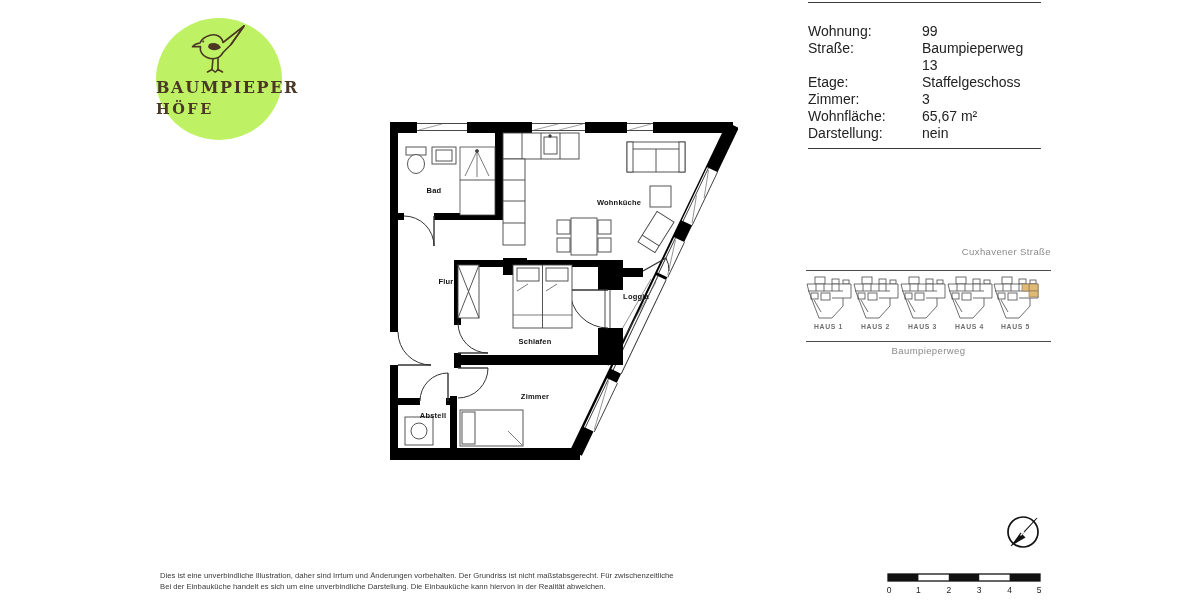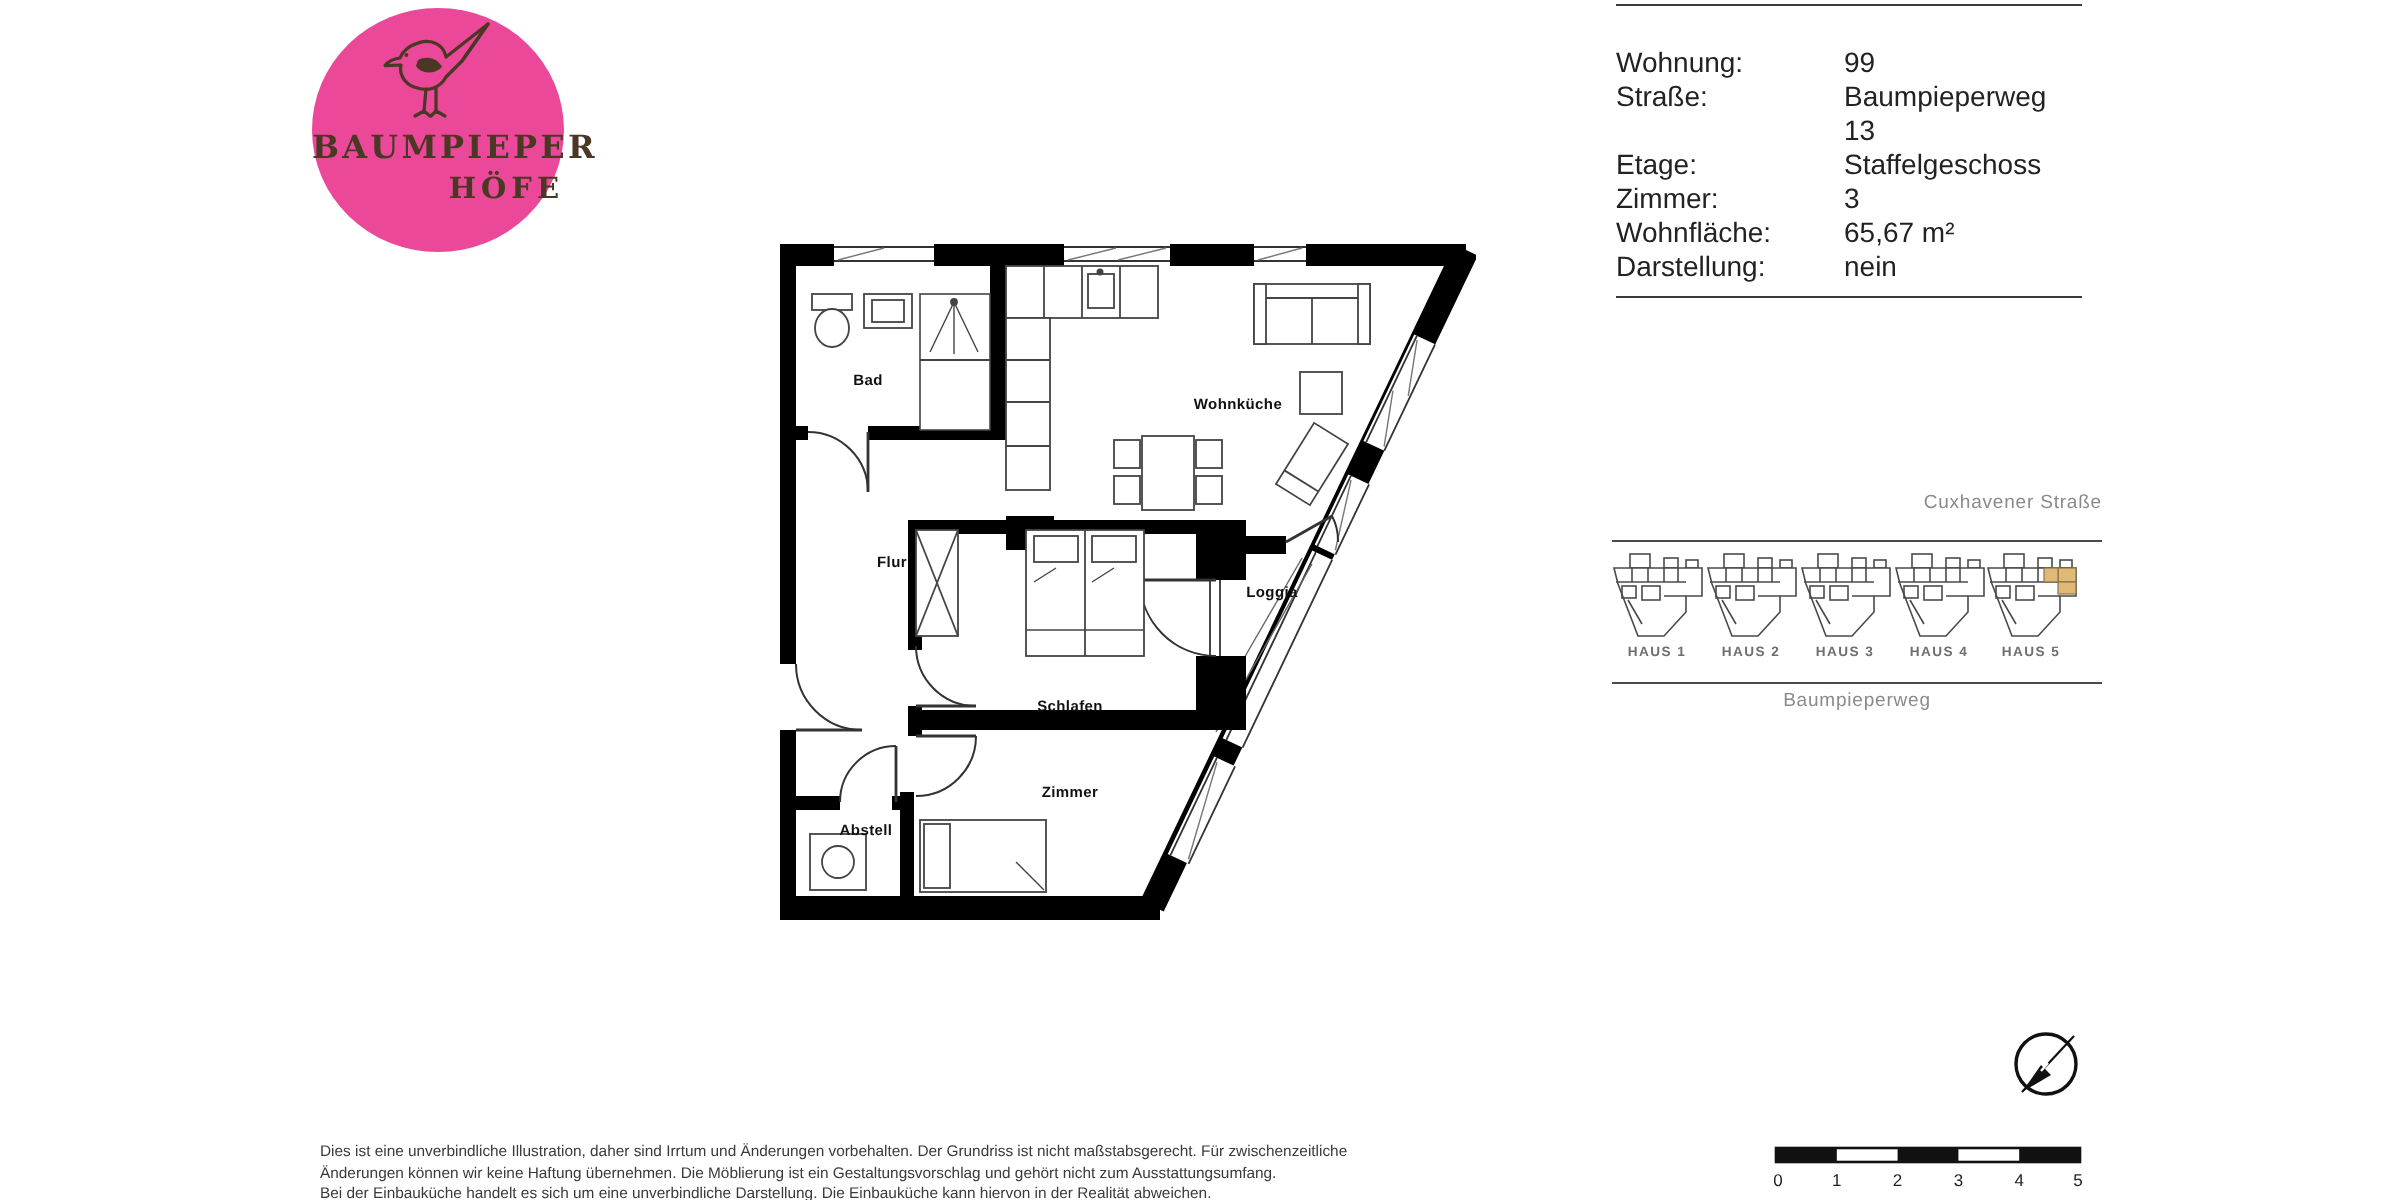--- a/index.html
+++ b/index.html
@@ -1,21 +1,21 @@
 <!DOCTYPE html>
 <html><head>
 <meta charset="utf-8">
 <style>
   html,body{margin:0;padding:0;width:1200px;height:600px;background:#fff;overflow:hidden;
     font-family:"Liberation Sans",sans-serif;-webkit-font-smoothing:antialiased;}
   #page{position:relative;width:1200px;height:600px;background:#fff;}
 
   
-  .logo{position:absolute;left:156px;top:4px;width:126px;height:122px;border-radius:50%;
-    background:#ec4899;text-align:right;color:#4A3724;}
+  .logo{position:absolute;left:156px;top:18px;width:126px;height:122px;border-radius:50%;
+    background:#bef264;text-align:left;color:#4A3724;}
   .logo .bird{position:absolute;left:30px;top:4px;}
   .logo .l1{position:absolute;top:60px;width:100%;font-size:16px;letter-spacing:1.6px;
     font-weight:bold;text-transform:uppercase;font-family:"DejaVu Serif",serif;}
   .logo .l2{position:absolute;top:82px;width:100%;font-size:14.5px;letter-spacing:2.5px;
     font-weight:bold;text-transform:uppercase;font-family:"DejaVu Serif",serif;}
 
   
   .info{position:absolute;left:808px;top:2px;width:233px;border-top:1.5px solid #3a3a3a;
     border-bottom:1.5px solid #3a3a3a;padding:20px 0 6px 0;}
   .info .row{display:grid;grid-template-columns:114px 1fr;line-height:17px;font-size:14px;color:#222;}
@@ -242,21 +242,21 @@
         <rect x="74" y="294" width="13" height="32"></rect>
         <line x1="120" y1="313" x2="134" y2="327" stroke-width="0.7"></line>
         <rect x="17" y="299" width="28" height="28"></rect>
         <circle cx="31" cy="313" r="8"></circle>
       </g>
     </svg>
 
     <div class="roomlabel" style="left:46px;top:72px;">Bad</div>
     <div class="roomlabel" style="left:38px;top:163px;margin-left:20px;">Flur</div>
     <div class="roomlabel" style="left:231px;top:84px;">Wohnküche</div>
-    <div class="roomlabel" style="left:147px;top:223px;margin-top:12px;">Schlafen</div>
+    <div class="roomlabel" style="left:147px;top:223px;">Schlafen</div>
     <div class="roomlabel" style="left:248px;top:178px;">Loggia</div>
     <div class="roomlabel" style="left:147px;top:278px;">Zimmer</div>
     <div class="roomlabel" style="left:45px;top:297px;">Abstell</div>
   </div>
 
   <div class="site">
     <div class="street" style="top:2px;text-align:right;">Cuxhavener Straße</div>
     <div class="rule" style="top:26px;"></div>
 
     <svg class="houses" width="245" height="48" viewBox="0 0 245 48">
@@ -315,17 +315,16 @@
       <text x="31.4" y="23">1</text>
       <text x="61.8" y="23">2</text>
       <text x="92.2" y="23">3</text>
       <text x="122.6" y="23">4</text>
       <text x="152" y="23">5</text>
     </g>
   </svg>
 
   <div class="disclaimer">
     <div>Dies ist eine unverbindliche Illustration, daher sind Irrtum und Änderungen vorbehalten. Der Grundriss ist nicht maßstabsgerecht. Für zwischenzeitliche</div>
-    <div>Änderungen können wir keine Haftung übernehmen. Die Möblierung ist ein Gestaltungsvorschlag und gehört nicht zum Ausstattungsumfang.</div>
     <div>Bei der Einbauküche handelt es sich um eine unverbindliche Darstellung. Die Einbauküche kann hiervon in der Realität abweichen.</div>
   </div>
 
 </div>
 
 </body></html>

